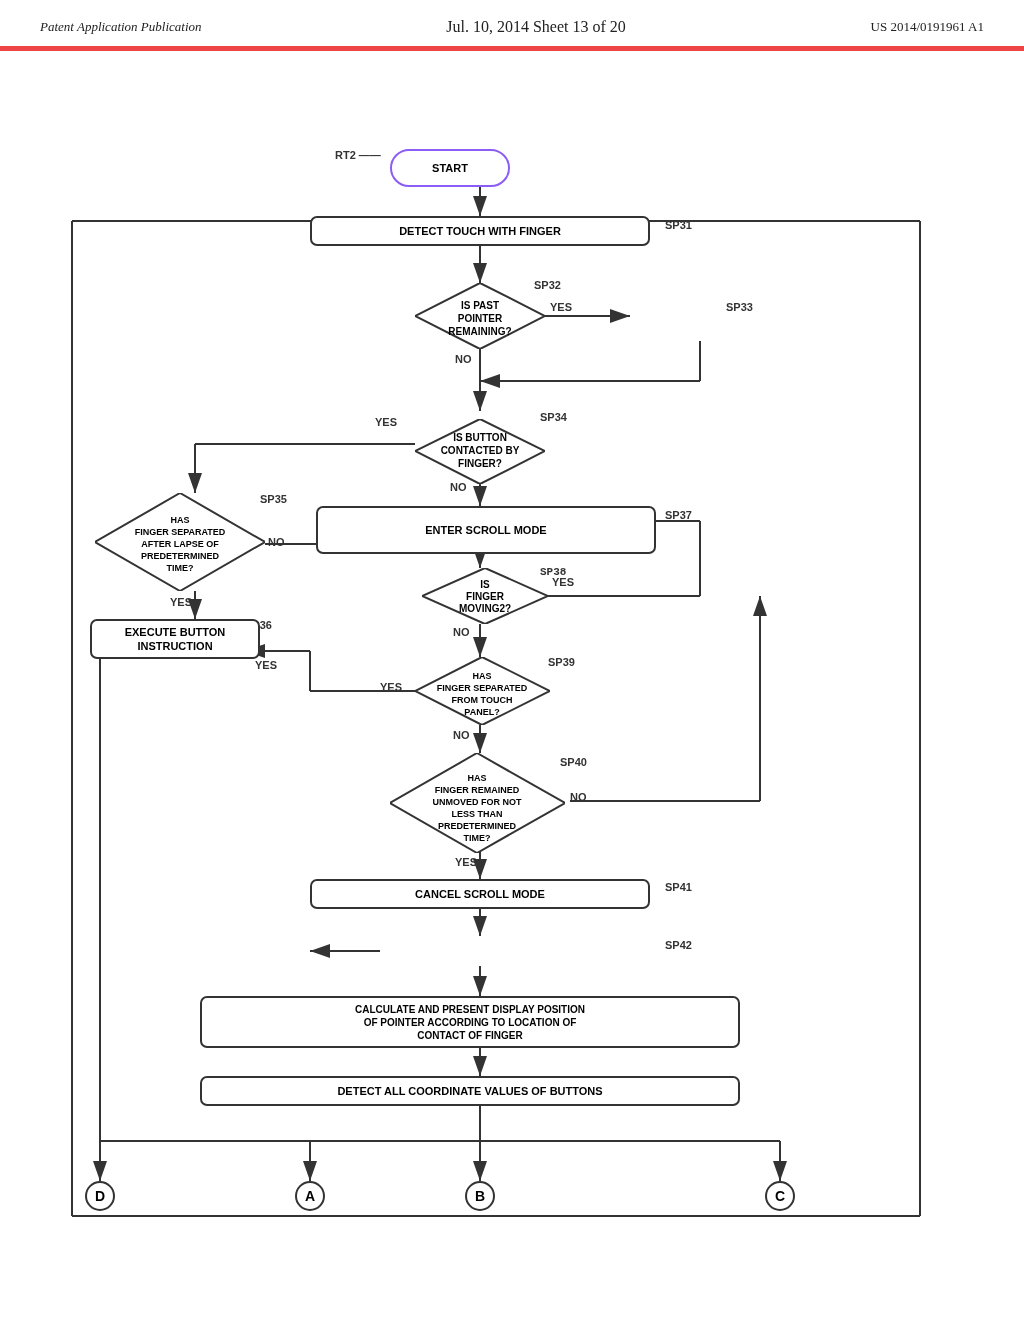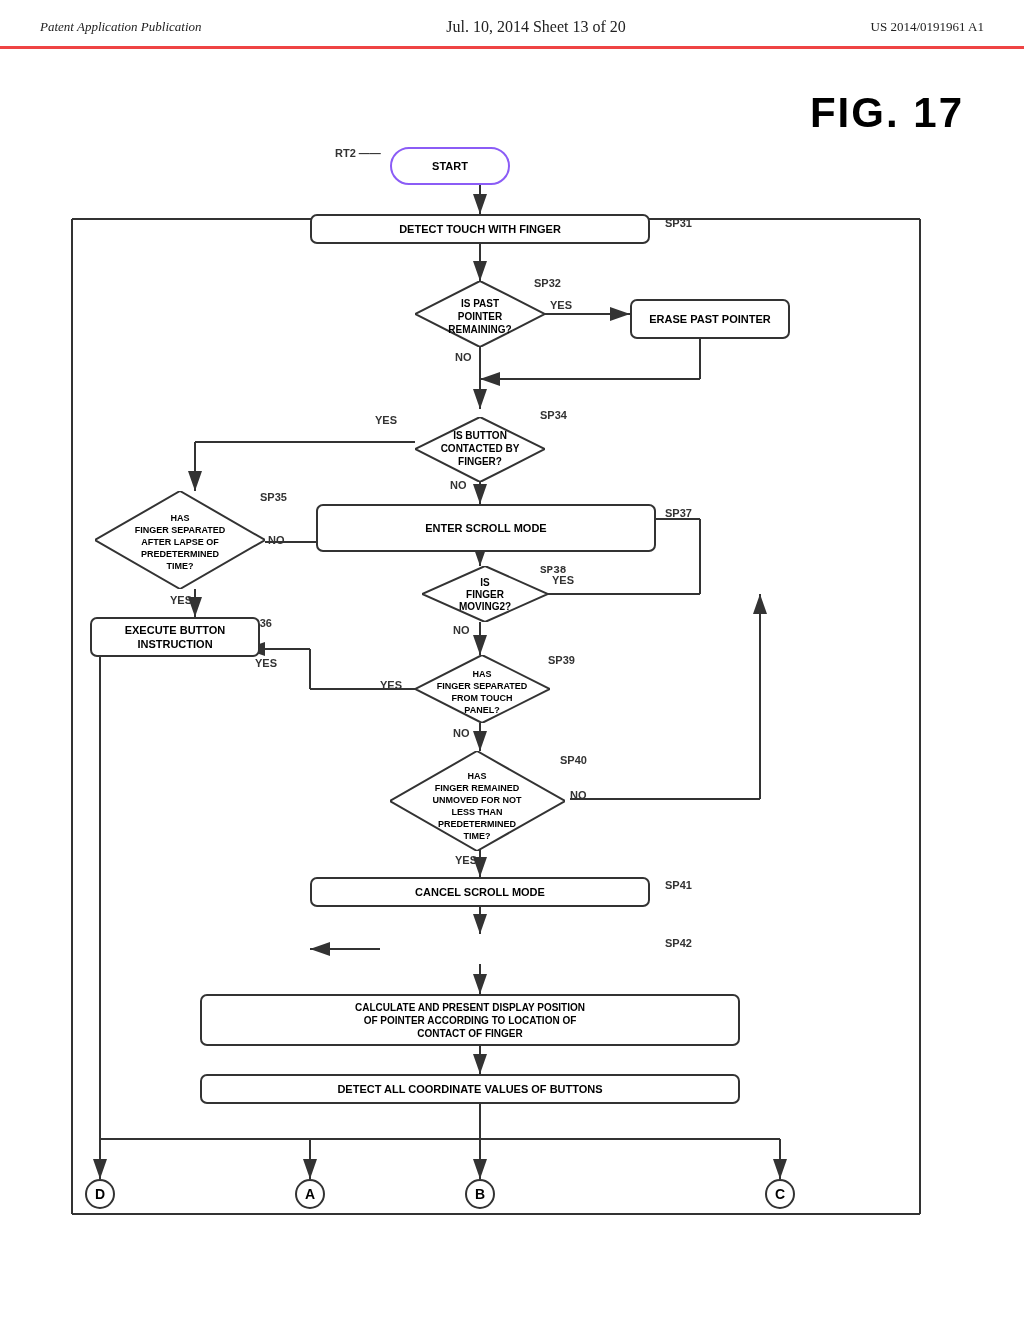--- a/index.html
+++ b/index.html
@@ -10,21 +10,21 @@
       min-height: 1320px;
       position: relative;
       overflow-x: hidden;
     }
 
     .page-header {
       display: flex;
       justify-content: space-between;
       align-items: center;
       padding: 18px 40px 10px 40px;
-      border-bottom: 3px solid #ef4444;
+      border-bottom: 5px solid #ef4444;
       font-size: 13px;
       color: #222;
     }
 
     .header-left { font-style: italic; font-size: 13px; }
     .header-center { font-size: 16px; }
     .header-right { font-size: 13px; }
 
     .diagram-area {
       position: relative;
@@ -106,21 +106,20 @@
 <body>
 
 <div class="page-header">
   <span class="header-left">Patent Application Publication</span>
   <span class="header-center">Jul. 10, 2014   Sheet 13 of 20</span>
   <span class="header-right">US 2014/0191961 A1</span>
 </div>
 
 <div class="diagram-area">
 
-  <div class="fig-label">FIG. 17</div>
 
   <svg class="diagram-svg">
     <defs>
       <marker id="arrowhead" markerWidth="10" markerHeight="7" refX="10" refY="3.5" orient="auto">
         <polygon points="0 0, 10 3.5, 0 7" fill="#333"></polygon>
       </marker>
     </defs>
 
     <line x1="480" y1="126" x2="480" y2="155" stroke="#333" stroke-width="2" marker-end="url(#arrowhead)"></line>
 
@@ -212,23 +211,20 @@
       <text x="65" y="52" text-anchor="middle" font-family="Arial" font-size="10" font-weight="bold">REMAINING?</text>
     </svg>
   </div>
 
   <div class="label-text" style="top:240px; left:550px;">YES</div>
 
   <div class="label-text" style="top:292px; left:455px;">NO</div>
 
   <div class="label-text" style="top:240px; left:726px;">SP33</div>
 
-  <div class="fc-element fc-rect" style="top:240px; left:630px; width:160px; height:40px;">
-    <span>ERASE PAST POINTER</span>
-  </div>
 
   <div class="label-text" style="top:350px; left:540px;">SP34</div>
 
   <div style="position:absolute; top:358px; left:415px; width:130px; height:65px;">
     <svg width="130" height="65">
       <polygon points="65,0 130,32 65,65 0,32" fill="white" stroke="#333" stroke-width="2"></polygon>
       <text x="65" y="22" text-anchor="middle" font-family="Arial" font-size="10" font-weight="bold">IS BUTTON</text>
       <text x="65" y="35" text-anchor="middle" font-family="Arial" font-size="10" font-weight="bold">CONTACTED BY</text>
       <text x="65" y="48" text-anchor="middle" font-family="Arial" font-size="10" font-weight="bold">FINGER?</text>
     </svg>

